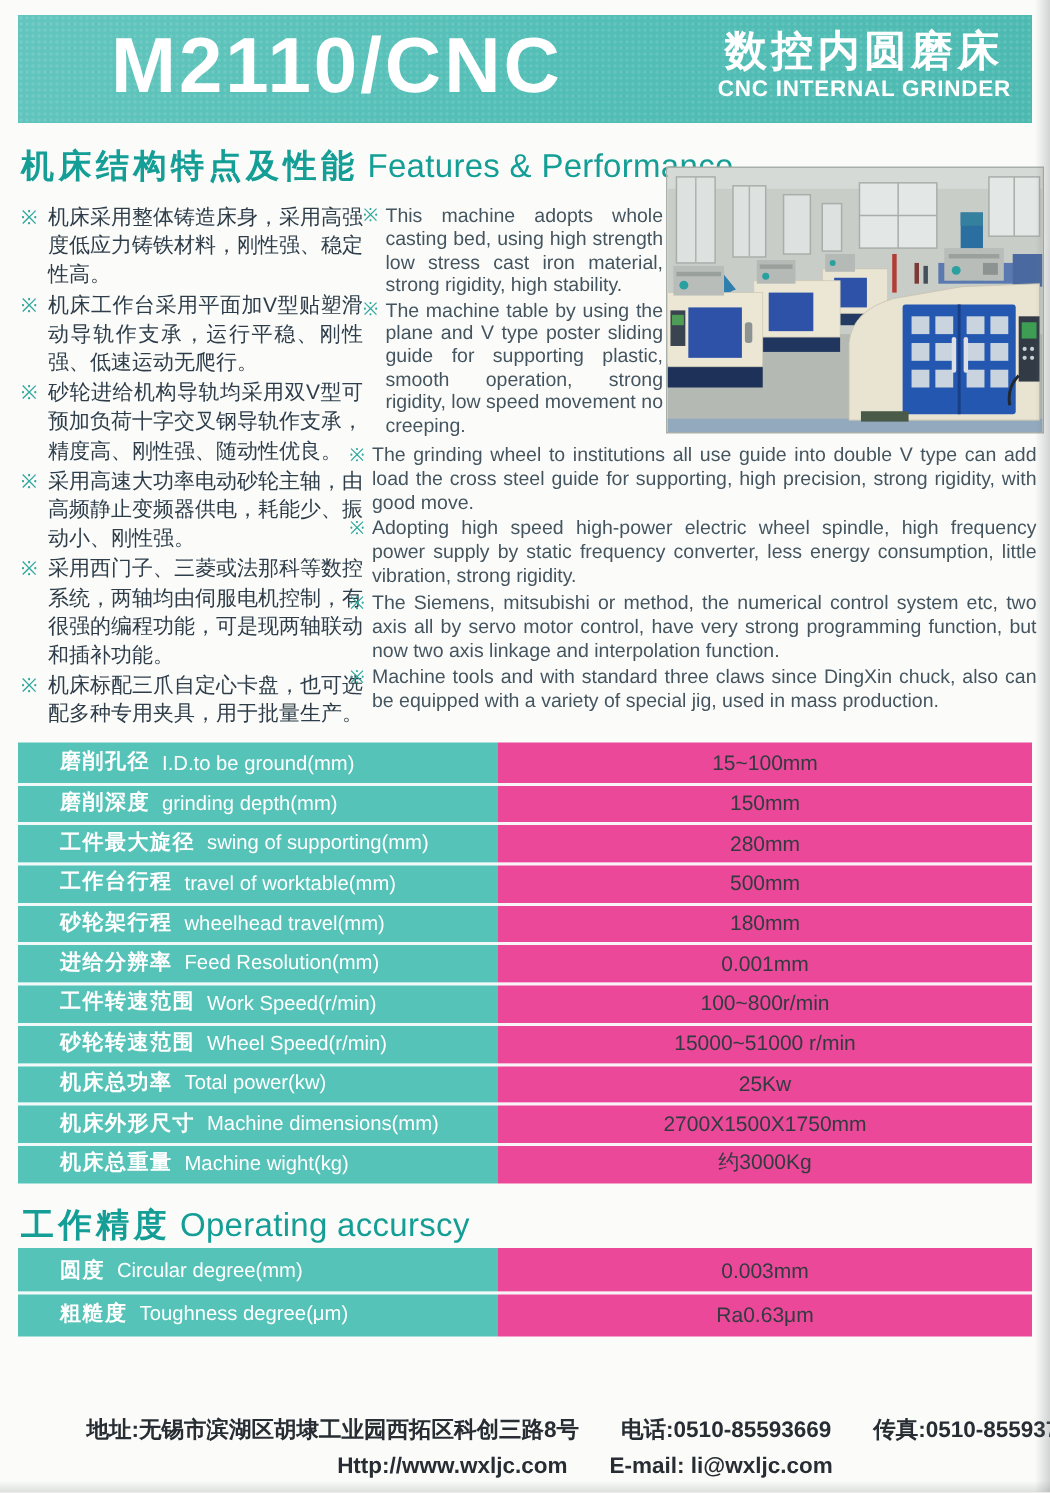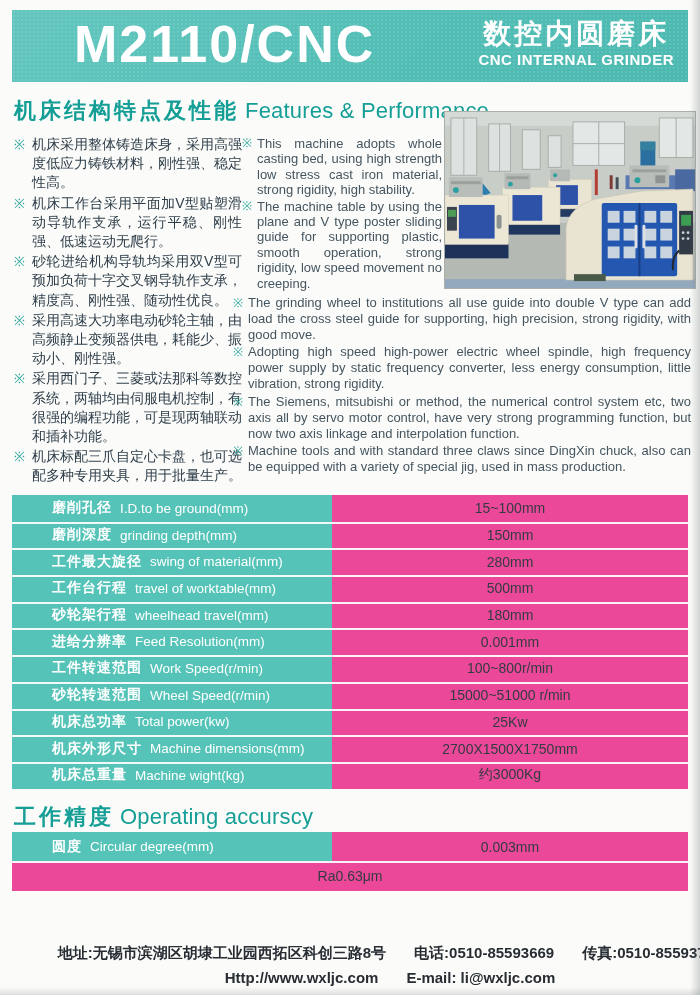--- a/index.html
+++ b/index.html
@@ -44,21 +44,21 @@
   
   .photo{position:absolute;left:444px;top:111px;width:252px;height:178px;
         border:1px solid #a9afa9;box-sizing:border-box;}
   .photo svg{display:block;width:100%;height:100%;}
 
   
   .tbl{position:absolute;left:12px;width:676px;}
   .srow{display:flex;position:relative;}
   .srow:not(:first-child)::before{content:'';position:absolute;top:0;left:0;right:0;
         height:2px;background:rgba(250,252,252,.95);z-index:2;}
-  .slabel{width:320px;box-sizing:border-box;padding-left:40px;background:#55c3b8;
+  .slabel{width:320px;box-sizing:border-box;padding-left:28px;background:#55c3b8;
         color:#fff;display:flex;align-items:center;}
   .slabel .zh{font-weight:bold;font-size:14px;letter-spacing:1px;margin-right:8px;white-space:nowrap;}
   .slabel .en{font-size:13.5px;white-space:nowrap;}
   .svalue{flex:1;background:#ec4899;display:flex;align-items:center;justify-content:center;
         color:#333b41;font-size:14px;}
   .spec .srow{height:26.7px;}
   .acc  .srow{height:29.3px;}
 
   
   .footer-line{position:absolute;left:0;width:100%;text-align:center;
@@ -251,21 +251,21 @@
     <div class="srow">
       <div class="slabel">
           <span class="zh">磨削深度</span>
           <span class="en">grinding depth(mm)</span>
         </div>
       <div class="svalue">150mm</div>
       </div>
     <div class="srow">
       <div class="slabel">
           <span class="zh">工件最大旋径</span>
-          <span class="en">swing of material(mm)</span>
+          <span class="en">swing of supporting(mm)</span>
         </div>
       <div class="svalue">280mm</div>
       </div>
     <div class="srow">
       <div class="slabel">
           <span class="zh">工作台行程</span>
           <span class="en">travel of worktable(mm)</span>
         </div>
       <div class="svalue">500mm</div>
       </div>
@@ -326,20 +326,24 @@
 
   <div class="tbl acc" style="top:832px;">
     <div class="srow">
       <div class="slabel">
           <span class="zh">圆度</span>
           <span class="en">Circular degree(mm)</span>
         </div>
       <div class="svalue">0.003mm</div>
       </div>
     <div class="srow">
+      <div class="slabel">
+          <span class="zh">粗糙度</span>
+          <span class="en">Toughness degree(μm)</span>
+        </div>
       <div class="svalue">Ra0.63μm</div>
       </div>
   </div>
 
   <div class="footer-line" style="top:944px;">
     <span>地址:无锡市滨湖区胡埭工业园西拓区科创三路8号</span><span>电话:0510-85593669</span><span>传真:0510-85593769</span>
   </div>
   <div class="footer-line" style="top:969px;">
     <span>Http://www.wxljc.com</span><span>E-mail: li@wxljc.com</span>
   </div>

